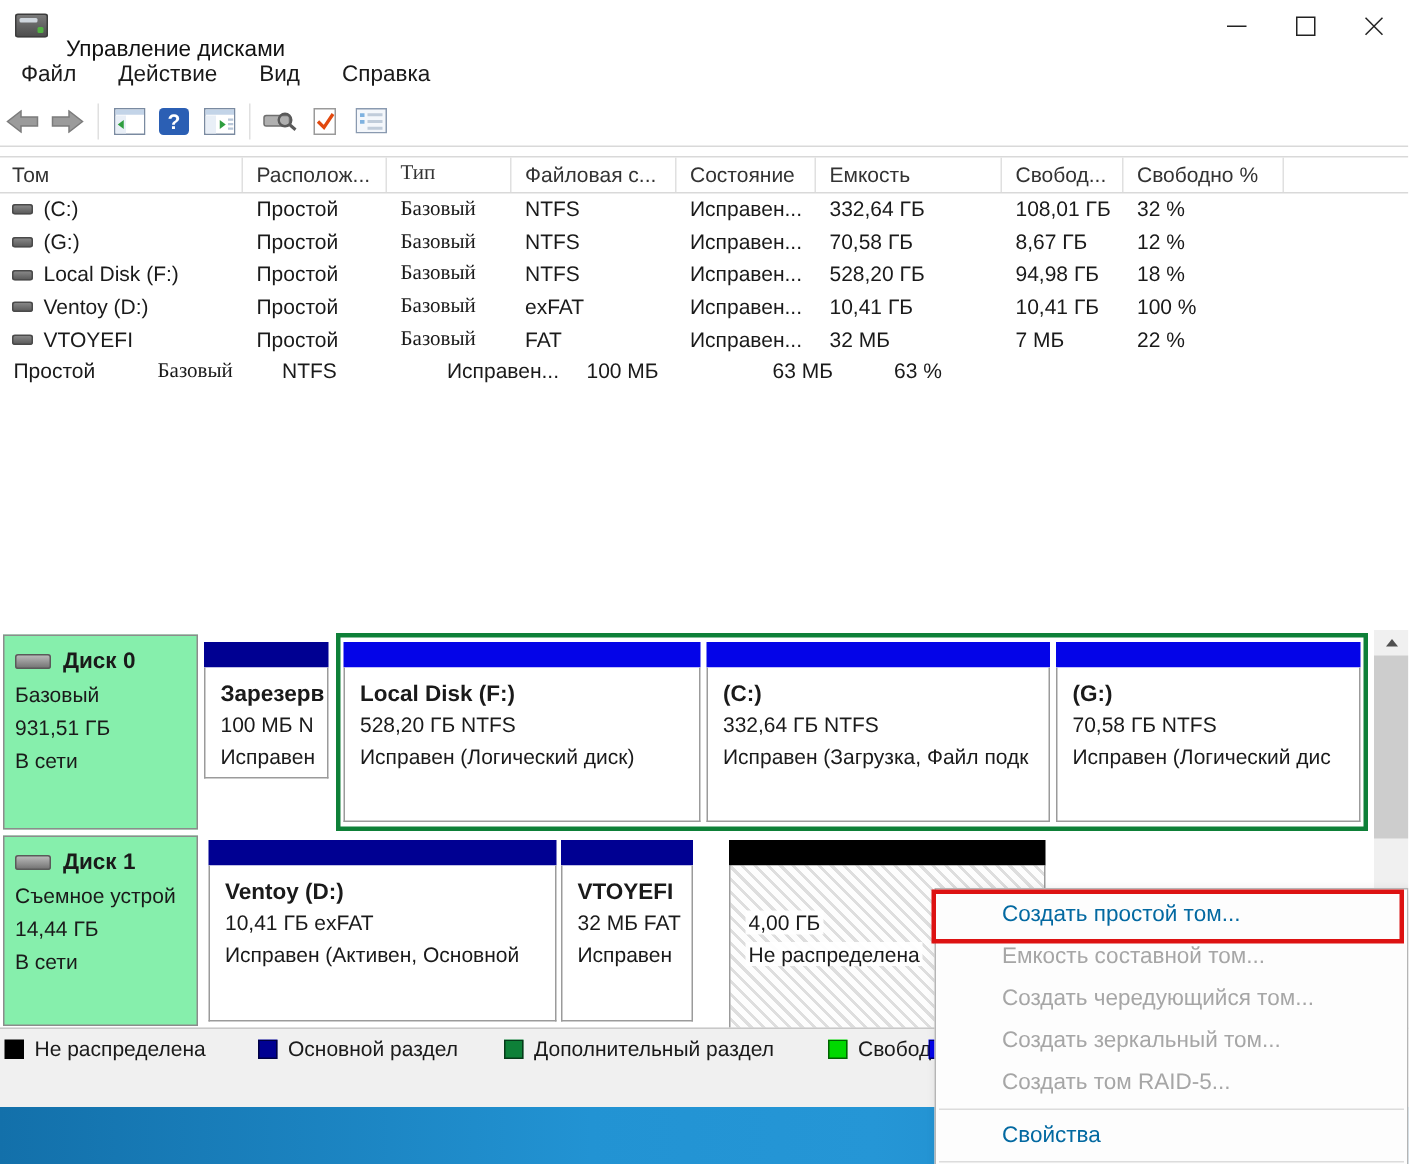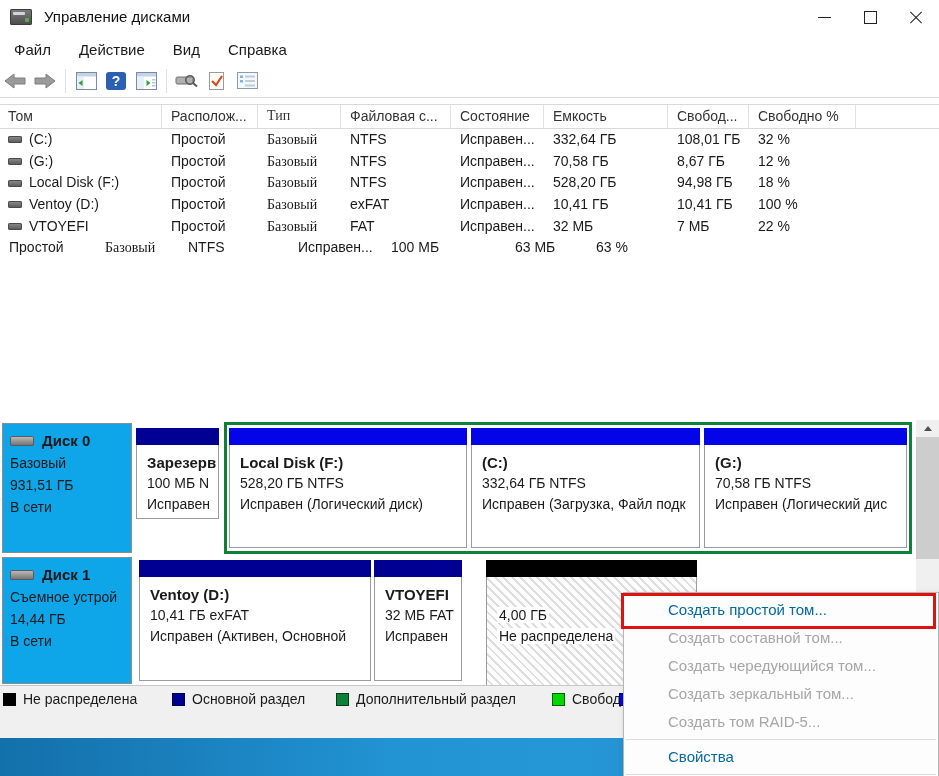--- a/index.html
+++ b/index.html
@@ -5,21 +5,21 @@
   html,body{margin:0;padding:0;background:#fff;}
   #screen{position:relative;width:939px;height:776px;overflow:hidden;
           font-family:"Liberation Sans","DejaVu Sans",sans-serif;color:#1a1a1a;background:#fff;}
 
   
   .titlebar{position:absolute;left:0;top:0;width:939px;height:35px;background:#fff;}
   .appicon{position:absolute;left:10px;top:9px;width:22px;height:16px;border-radius:2px;
            background:linear-gradient(#7d7d7d,#4b4b4b);box-shadow:inset 0 0 0 1px #3c3c3c;}
   .appicon::after{content:"";position:absolute;left:3px;top:3px;width:12px;height:3px;background:#cfd6dd;border-radius:1px;}
   .appicon::before{content:"";position:absolute;right:3px;bottom:3px;width:4px;height:4px;background:#52b043;border-radius:1px;}
-  .wtitle{position:absolute;left:44px;top:8px;font-size:15px;color:#111;}
+  .wtitle{position:absolute;left:44px;top:24px;font-size:15px;color:#111;}
   .wctrl{position:absolute;right:0;top:0;height:35px;display:flex;}
   .wbtn{width:46px;height:35px;display:flex;align-items:center;justify-content:center;position:relative;}
   .minbar{width:13px;height:1px;background:#222;display:block;}
   .maxbox{width:11px;height:11px;border:1px solid #222;display:block;}
   .xwrap{width:14px;height:14px;position:relative;display:block;}
   .x1,.x2{position:absolute;left:-1px;top:6px;width:16px;height:1px;background:#222;}
   .x1{transform:rotate(45deg);} .x2{transform:rotate(-45deg);}
 
   
   .menubar{position:absolute;left:0;top:36px;width:939px;height:28px;display:flex;align-items:center;font-size:15px;}
@@ -41,21 +41,21 @@
   .hc{border-right:1px solid #e0e0e0;padding-left:9px;line-height:22px;white-space:nowrap;overflow:hidden;box-sizing:border-box;}
   .c0{width:162px;padding-left:8px;} .c1{width:96px;} .c2{width:83px;font-family:Liberation Serif, serif;} .c3{width:110px;}
   .c4{width:93px;} .c5{width:124px;} .c6{width:81px;} .c7{width:107px;} .cf{flex:1;border-right:none;}
   .vrow{display:flex;height:21.7px;font-size:14px;}
   .vc{padding-left:9px;line-height:21.7px;white-space:nowrap;overflow:hidden;box-sizing:border-box;}
   .vc.c0{padding-left:8px;display:flex;align-items:center;}
   .vicon{width:14px;height:7px;border-radius:2px;background:linear-gradient(#8f8f8f,#555);
          display:inline-block;margin-right:7px;flex:0 0 auto;box-shadow:inset 0 0 0 1px #4a4a4a;}
 
   
-  .dpanel{position:absolute;left:2px;width:130px;background:#0ea5e9;border:1px solid #8c8c8c;
+  .dpanel{position:absolute;left:2px;width:130px;background:#86efac;border:1px solid #8c8c8c;
           box-sizing:border-box;padding:6px 0 16px 7px;font-size:14px;line-height:22px;overflow:hidden;}
   .dtitle{font-weight:bold;font-size:15px;display:flex;align-items:center;white-space:nowrap;}
   .dicon{width:24px;height:10px;border-radius:2px;margin-right:8px;flex:0 0 auto;
          background:linear-gradient(#c2c2c2,#6d6d6d);box-shadow:inset 0 0 0 1px #5a5a5a;}
   .dline{white-space:nowrap;}
 
   .part{position:absolute;box-sizing:border-box;}
   .pbar{height:17px;}
   .pbar.navy{background:#000092;}
   .pbar.logical{background:#0404e8;}
@@ -382,21 +382,21 @@
     <div class="litem" style="left:619px;">
       <i class="sw sw-blue"></i>
         <span>Логический диск</span>
     </div>
   </div>
 
   <div class="desktop"></div>
 
   <div class="cmenu">
     <div class="mi">Создать простой том...</div>
-    <div class="mi dis">Создать составной том...</div>
+    <div class="mi dis">Емкость составной том...</div>
     <div class="mi dis">Создать чередующийся том...</div>
     <div class="mi dis">Создать зеркальный том...</div>
     <div class="mi dis">Создать том RAID-5...</div>
     <div class="msep"></div>
     <div class="mi">Свойства</div>
     <div class="msep"></div>
   </div>
 
   <div class="anno"></div>
 

